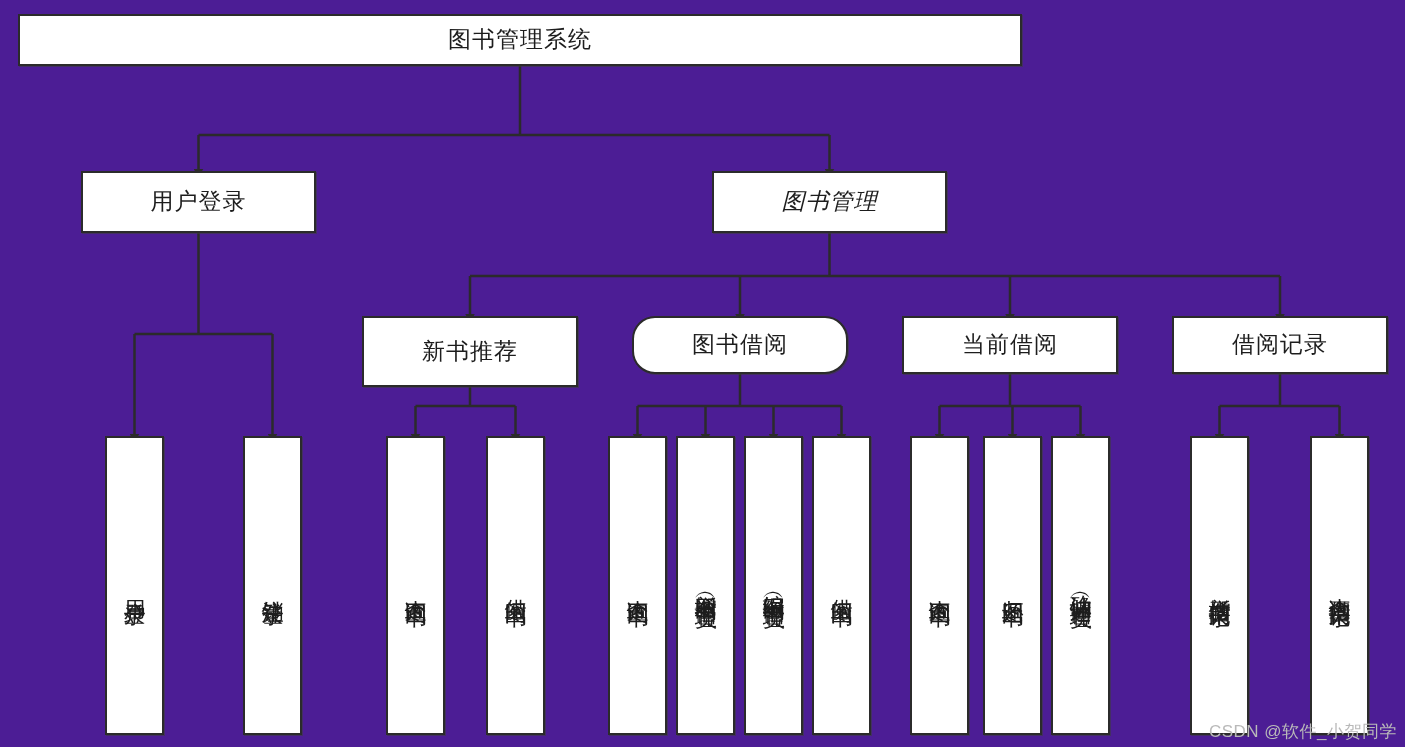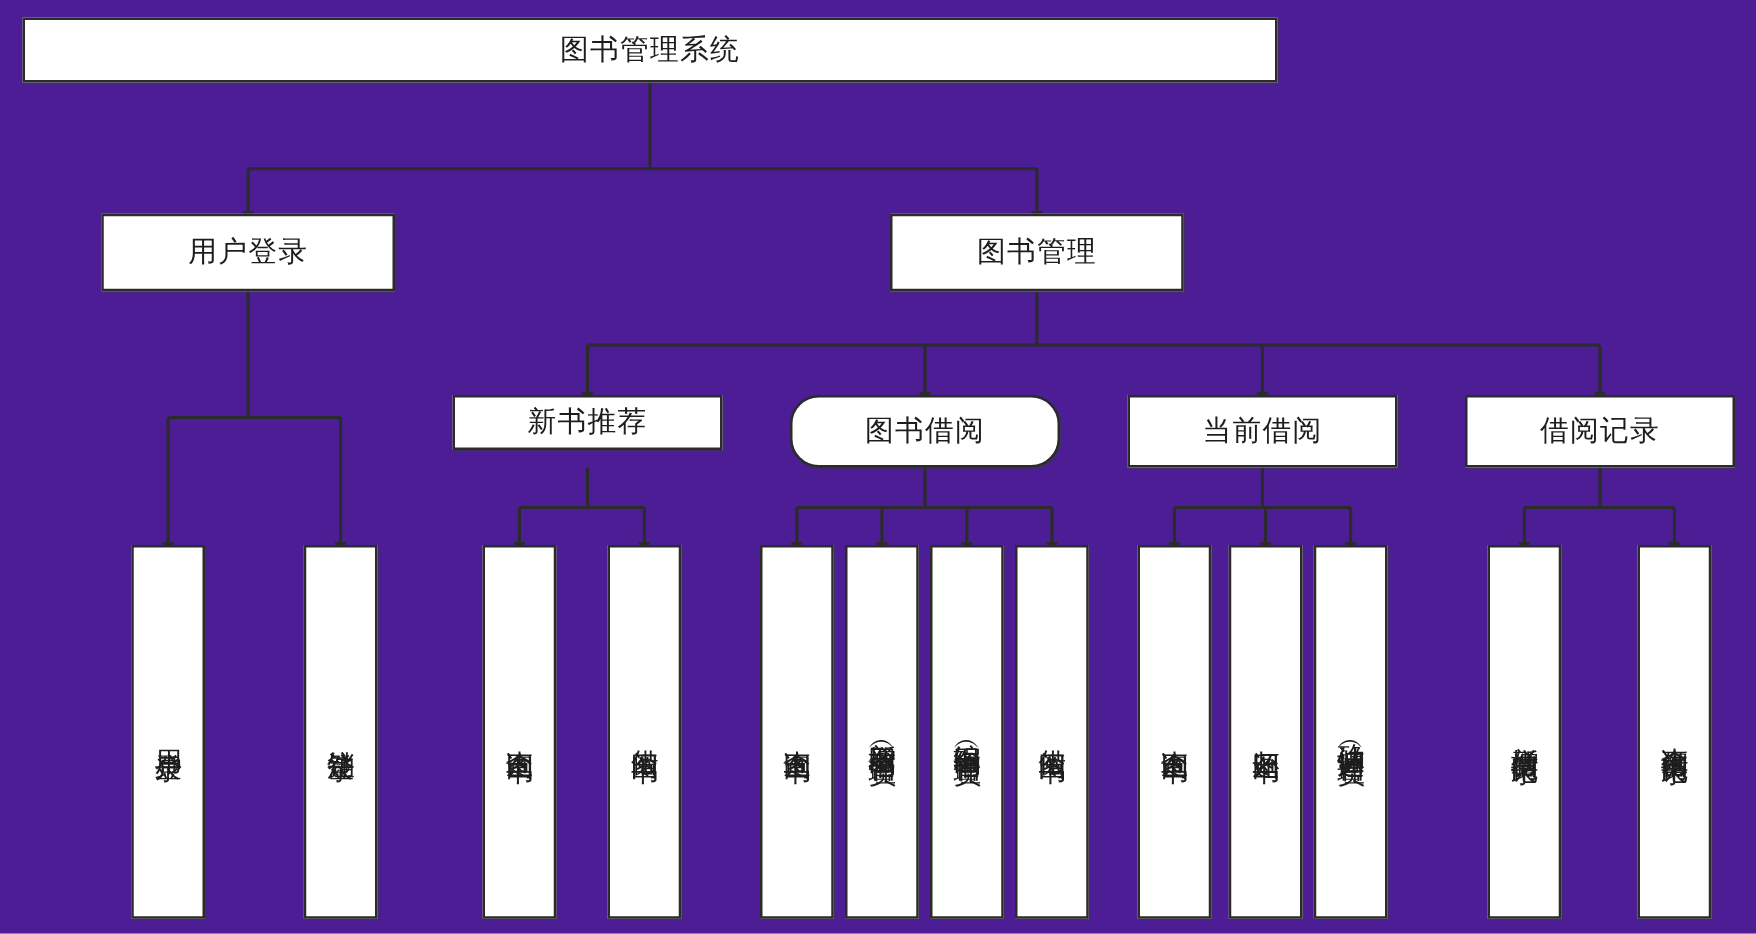--- a/index.html
+++ b/index.html
@@ -116,24 +116,24 @@
       </g>
   </svg>
 
   <div id="nodes">
       <div class="node horizontal" style="left: 18px; top: 14px; width: 1004px; height: 52px;">
         <span class="label">图书管理系统</span>
       </div>
       <div class="node horizontal" style="left: 81px; top: 171px; width: 235px; height: 62px;">
         <span class="label">用户登录</span>
       </div>
-      <div class="node horizontal" style="left: 712px; top: 171px; width: 235px; height: 62px;">
+      <div class="node horizontal" style="left: 712px; top: 171px; width: 235px; height: 62px; font-style: italic;">
         <span class="label">图书管理</span>
       </div>
-      <div class="node horizontal" style="left: 362px; top: 316px; width: 216px; height: 44px;">
+      <div class="node horizontal" style="left: 362px; top: 316px; width: 216px; height: 71px;">
         <span class="label">新书推荐</span>
       </div>
       <div class="node horizontal" style="left: 632px; top: 316px; width: 216px; height: 58px; border-radius: 23px;">
         <span class="label">图书借阅</span>
       </div>
       <div class="node horizontal" style="left: 902px; top: 316px; width: 216px; height: 58px;">
         <span class="label">当前借阅</span>
       </div>
       <div class="node horizontal" style="left: 1172px; top: 316px; width: 216px; height: 58px; text-align: center;">
         <span class="label">借阅记录</span>
@@ -172,13 +172,14 @@
         <span class="label">确认归还（管理员）</span>
       </div>
       <div class="node vertical" style="left: 1190px; top: 436px; width: 59px; height: 299px;">
         <span class="label">新增借阅记录</span>
       </div>
       <div class="node vertical" style="left: 1310px; top: 436px; width: 59px; height: 299px;">
         <span class="label">查询借阅记录</span>
       </div>
     </div>
 
+  <div id="watermark">CSDN @软件_小贺同学</div>
 </div>
 
 </body></html>

